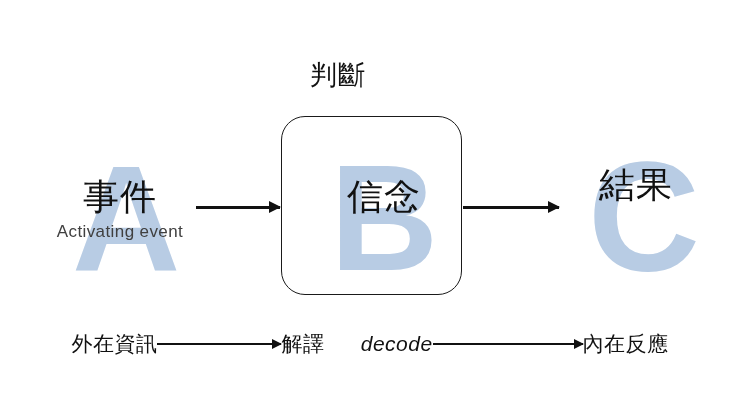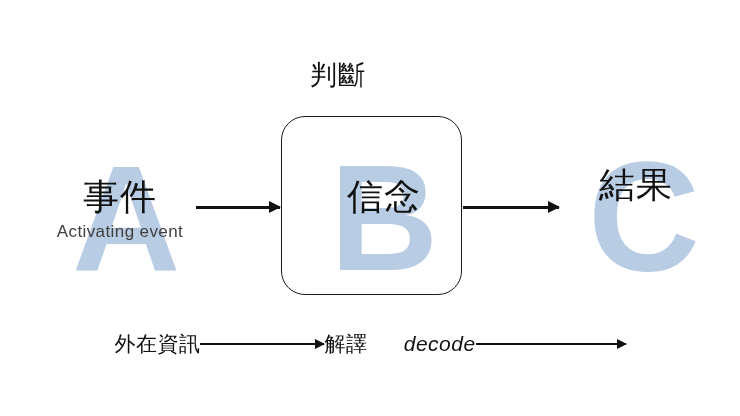--- a/index.html
+++ b/index.html
@@ -195,15 +195,16 @@
 
   <div id="bottom-flow">
     <span class="bf-label">外在資訊</span>
 
     <span class="thin-arrow" id="thin-arrow-1"></span>
 
     <span class="bf-label"><span>解譯</span><span class="lat"> decode</span></span>
 
     <span class="thin-arrow" id="thin-arrow-2"></span>
 
+    <span class="bf-label">內在反應</span>
   </div>
 
 </div>
 
 </body></html>

